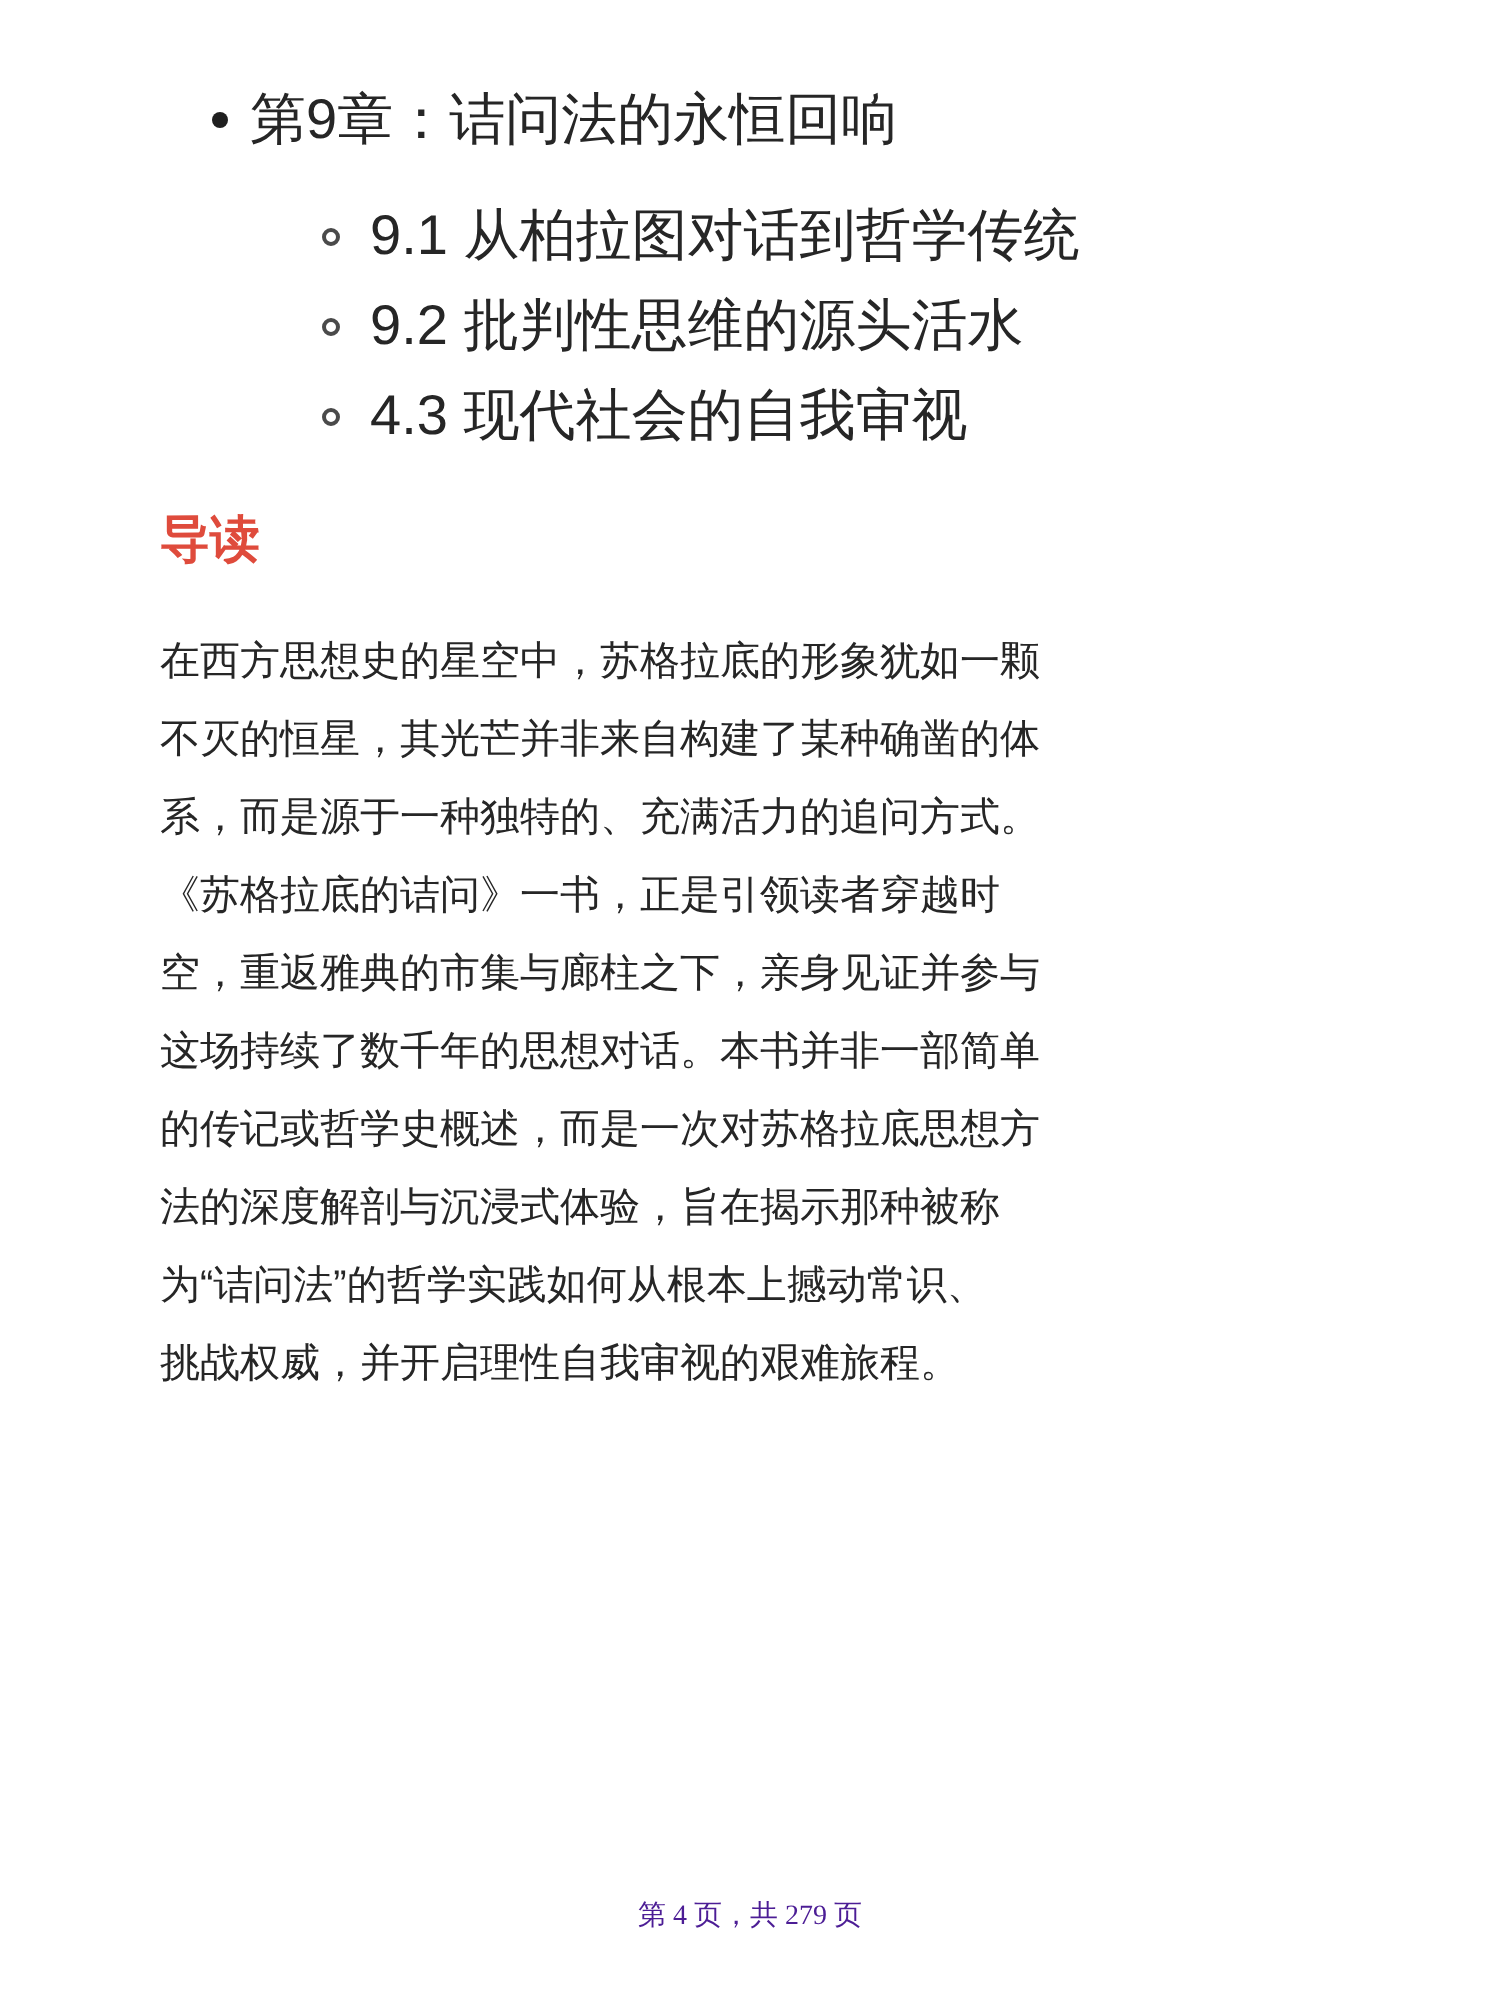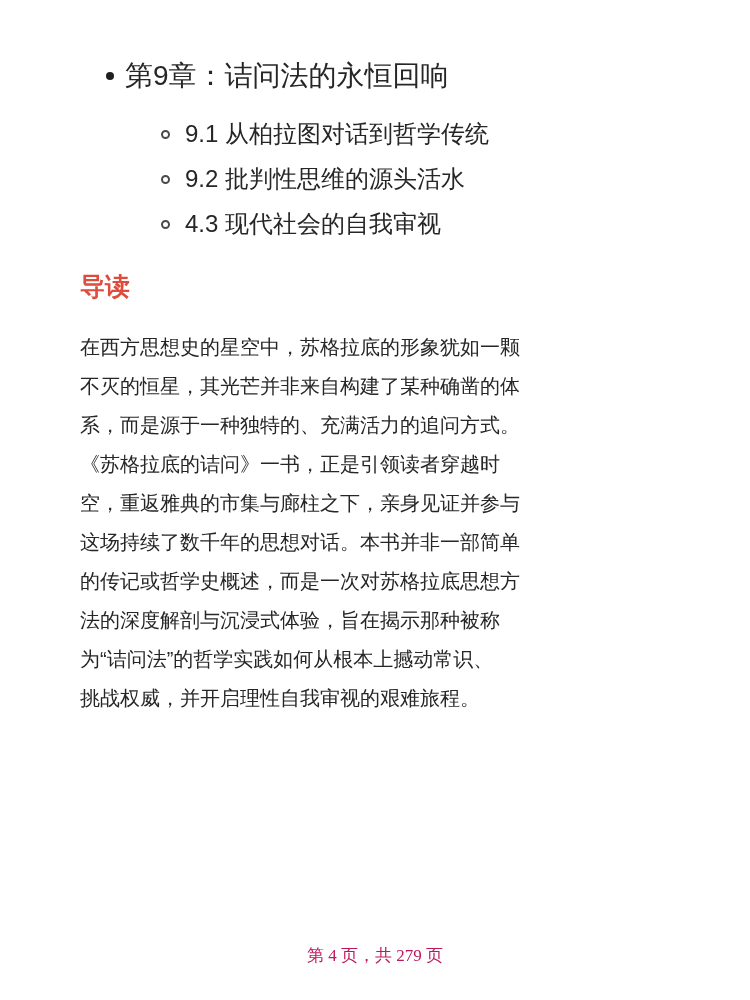--- a/index.html
+++ b/index.html
@@ -7,21 +7,21 @@
     position: relative;
     width: 750px;
     height: 1000px;
     background: #ffffff;
     overflow: hidden;
     font-family: "Liberation Sans", "DejaVu Sans", sans-serif;
     color: #262626;
   }
 
   
-  .toc { padding-top: 58px; }
+  .toc { padding-top: 42px; }
   .chapter-row {
     display: flex;
     align-items: flex-start;
     padding-left: 101px;
     font-size: 28px;
     line-height: 36px;
   }
   .marker-col-l1 {
     width: 24px;
     display: flex;
@@ -34,21 +34,21 @@
     width: 8px; height: 8px;
     border-radius: 50%;
     background: #1f1f1f;
     margin-left: 5px;
   }
   .section-list { margin-top: 26px; }
   .section-row {
     display: flex;
     align-items: flex-start;
     padding-left: 158px;
-    font-size: 24px;
+    font-size: 28px;
     line-height: 28px;
     margin-bottom: 17px;
   }
   .marker-col-l2 {
     width: 27px;
     display: flex;
     align-items: center;
     height: 28px;
     flex: 0 0 27px;
   }
@@ -78,22 +78,22 @@
   }
   .para-1 { margin-top: 21px; }
 
   
   .page-footer {
     position: absolute;
     left: 0; right: 0;
     bottom: 33px;
     text-align: center;
     font-family: "Liberation Serif", "DejaVu Serif", serif;
-    font-size: 17px;
-    color: #be185d;
+    font-size: 14px;
+    color: #4c1d95;
   }
 </style>
 </head>
 <body>
 
 <div class="page">
 
   <div class="toc">
     <div class="chapter-row">
       <span class="marker-col-l1">

